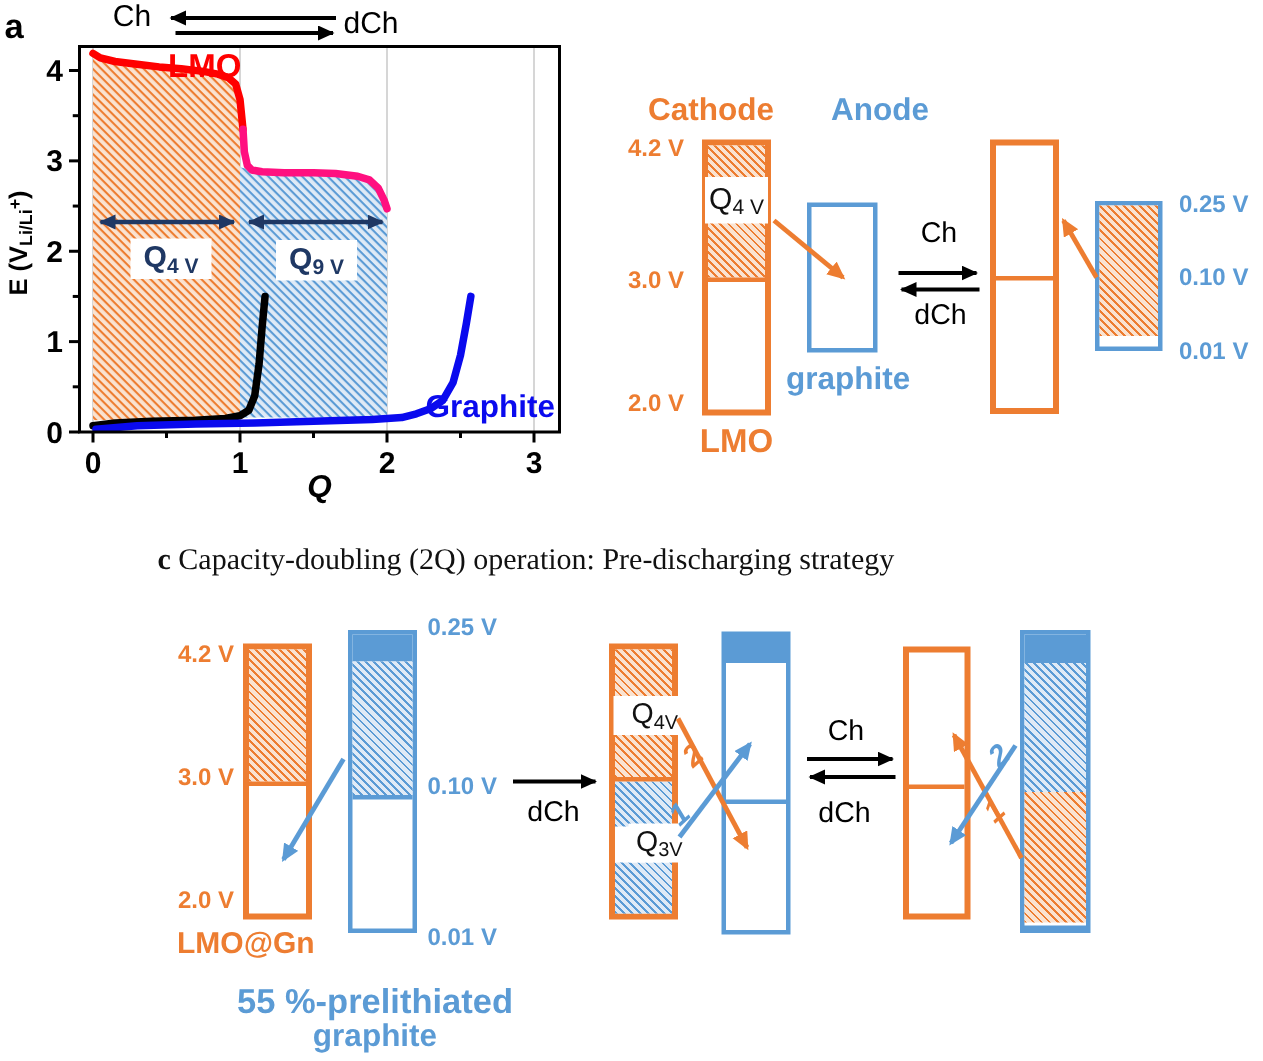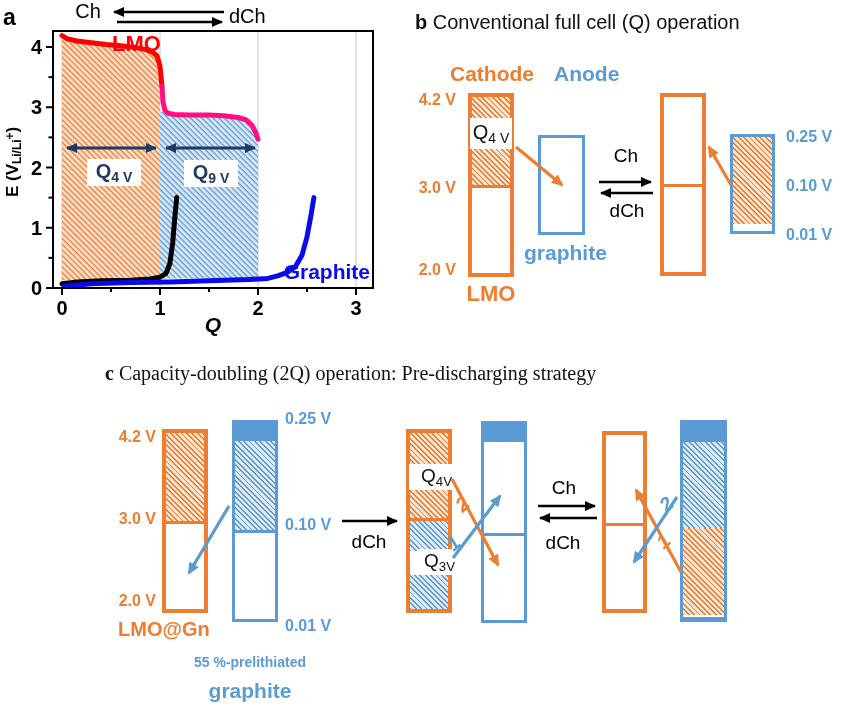--- a/index.html
+++ b/index.html
@@ -104,24 +104,21 @@
   <span><span>Q</span><sub>4 V</sub></span>
 </div>
 <div class="qbox navy bold" style="left:184px;top:160px;width:54px;height:27px;font-size:20px;">
   <span><span>Q</span><sub>9 V</sub></span>
 </div>
 <div class="abs txt bold ctr" style="left:-86px;top:152px;width:200px;font-size:17px;transform:rotate(-90deg);">
   <span>E (V</span><sub>Li/Li</sub><sup>+</sup><span>)</span>
 </div>
 <div class="abs txt bold ctr" style="left:201px;top:314px;width:24px;font-size:21px;font-style:italic;">Q</div>
 
-<div class="abs txt title" style="left:415px;top:12px;">
-  <span class="bold">b</span>&nbsp;<span>Conventional full cell (Q) operation</span>
-</div>
-<div class="abs txt bold orange" style="left:450px;top:63px;font-size:21px;">Cathode</div>
+<div class="abs txt bold orange" style="left:432px;top:63px;font-size:21px;">Cathode</div>
 <div class="abs txt bold blue" style="left:554px;top:63px;font-size:21px;">Anode</div>
 
 <div class="abs txt vlabel orange rt" style="left:406px;top:92px;width:50px;">4.2 V</div>
 <div class="abs txt vlabel orange rt" style="left:406px;top:180px;width:50px;">3.0 V</div>
 <div class="abs txt vlabel orange rt" style="left:406px;top:262px;width:50px;">2.0 V</div>
 
 <div class="bar b-orange" style="left:468px;top:93px;width:46px;height:184px;">
   <div class="seg hatch-o" style="height:88px;"></div>
   <div class="seg midline-o" style="height:88px;"></div>
 </div>
@@ -159,21 +156,21 @@
   <div class="seg midline-o" style="height:88px;"></div>
 </div>
 <div class="bar b-blue" style="left:232px;top:420px;width:46px;height:202px;">
   <div class="seg solid-b" style="height:18px;"></div>
   <div class="seg hatch-b" style="height:92px;border-bottom:3px solid #5B9BD5;"></div>
 </div>
 <div class="abs txt vlabel blue" style="left:285px;top:411px;">0.25 V</div>
 <div class="abs txt vlabel blue" style="left:285px;top:517px;">0.10 V</div>
 <div class="abs txt vlabel blue" style="left:285px;top:618px;">0.01 V</div>
 <div class="abs txt bold orange" style="left:118px;top:619px;font-size:20px;">LMO@Gn</div>
-<div class="abs txt bold blue ctr" style="left:140px;top:655px;width:220px;font-size:14px;">55 %-prelithiated</div>
+<div class="abs txt bold blue ctr" style="left:140px;top:655px;width:220px;font-size:23px;">55 %-prelithiated</div>
 <div class="abs txt bold blue ctr" style="left:140px;top:680px;width:220px;font-size:21px;">graphite</div>
 
 <div class="abs txt ctr" style="left:346px;top:532px;width:46px;font-size:19px;">dCh</div>
 
 <div class="bar b-orange" style="left:406px;top:429px;width:46px;height:184px;">
   <div class="seg hatch-o" style="height:33px;"></div>
   <div class="seg" style="height:24px;"></div>
   <div class="seg hatch-o" style="height:28px;"></div>
   <div class="seg hatch-b midline-o" style="height:33px;"></div>
   <div class="seg" style="height:24px;"></div>

